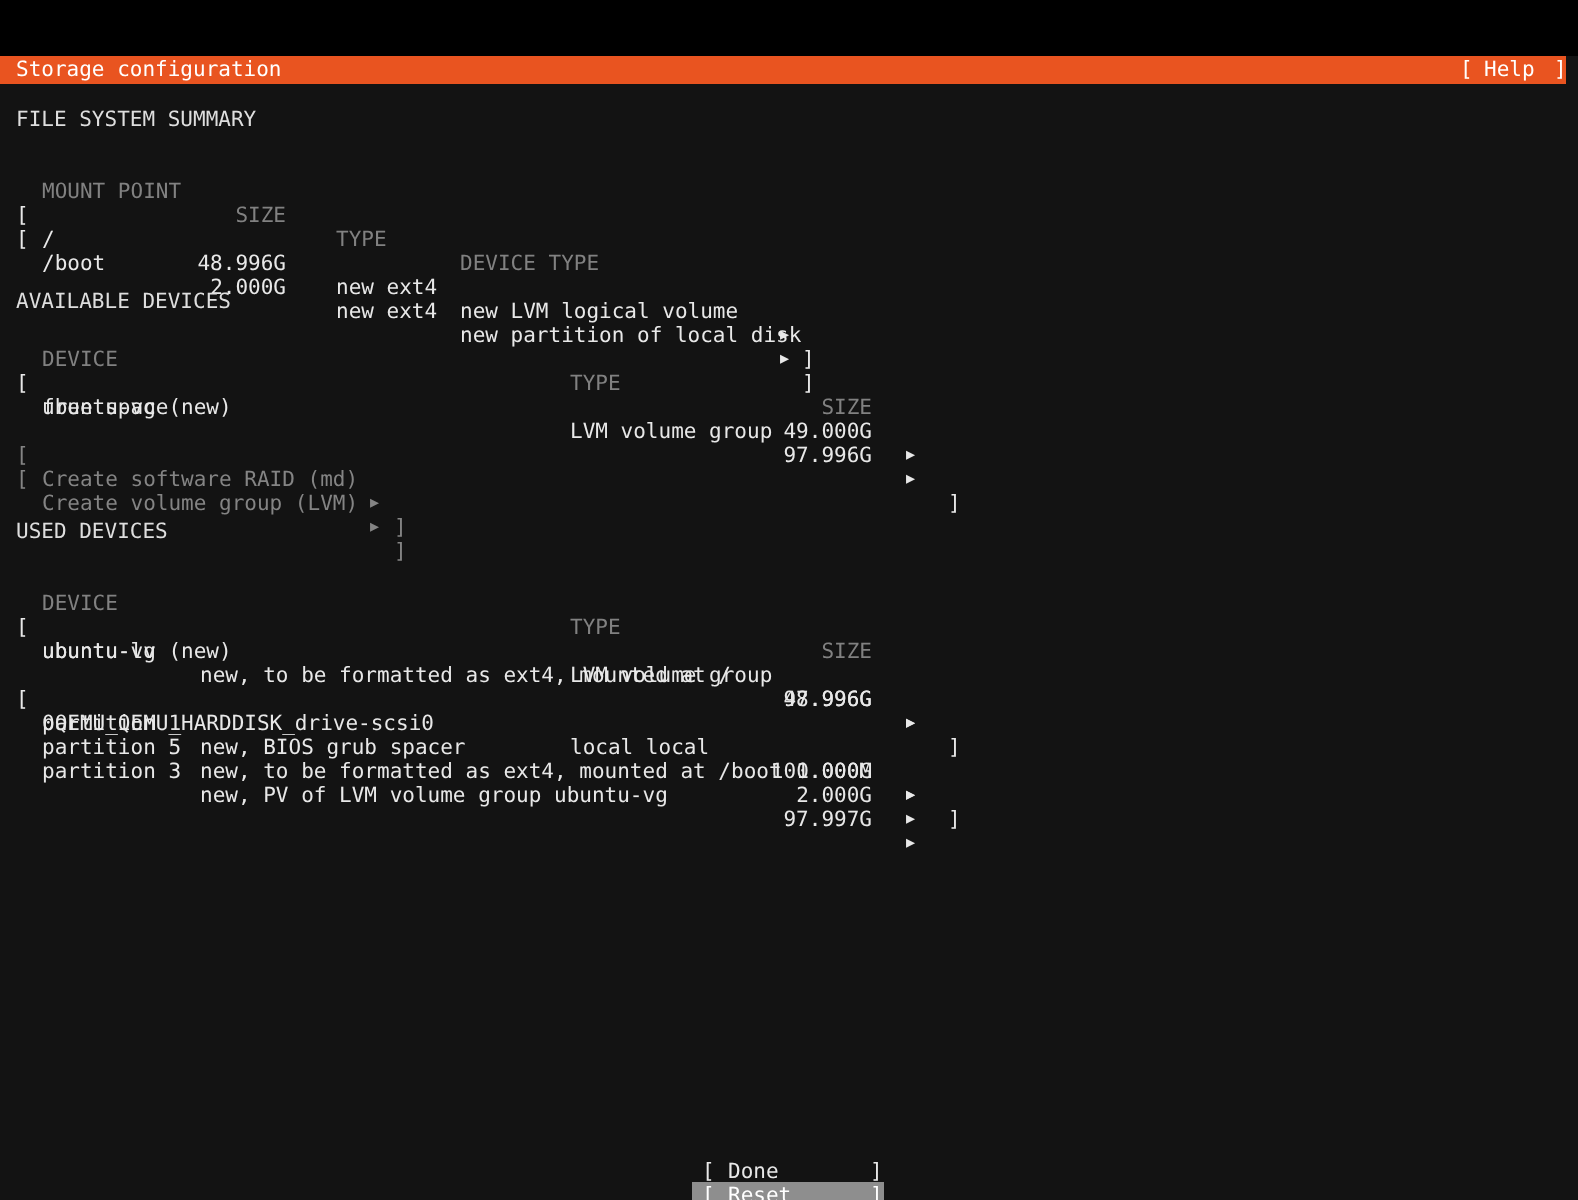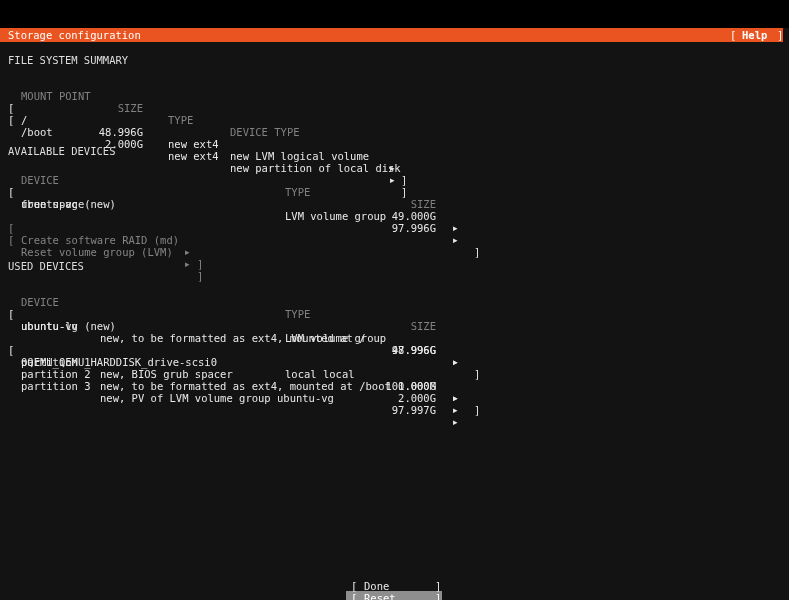--- a/index.html
+++ b/index.html
@@ -4,21 +4,21 @@
 <style>
   * { margin:0; padding:0; box-sizing:border-box; }
   html,body { background:#000; }
   body { font-family:"DejaVu Sans Mono","DejaVu Sans",monospace; font-size:10.5px; color:#e8e8e8; }
   .screen { position:relative; width:789px; height:600px; background:#6d28d9; overflow:hidden;margin-top:28px; }
   .term { position:absolute; left:0; top:0; width:789px; height:590px; background:#131313; }
   .topbar { position:absolute; left:0; top:0; width:783px; height:14px; background:#E95420; color:#ffffff; }
   .topbar .title { position:absolute; left:8px; top:1px; line-height:12px; white-space:pre; }
   .helpbtn { position:absolute; left:730px; top:1px; width:53px; height:12px; line-height:12px; color:#fff; }
   .helpbtn .lb { position:absolute; left:0; }
-  .helpbtn .lbl { position:absolute; left:12px;font-weight:bold; }
+  .helpbtn .lbl { position:absolute; left:12px; }
   .helpbtn .rb { position:absolute; left:47px; }
   .row { position:absolute; height:12px; line-height:12px; white-space:pre; }
   .row span { position:absolute; height:12px; line-height:12px; white-space:pre; }
   .sect { color:#dedede;text-align:center; }
   .hdr  { color:#818181; }
   .dim  { color:#848484; }
   .lb   { left:8px; }
   .c1   { left:21px; }
   .c2   { left:100px; }
   
@@ -114,21 +114,21 @@
 
     <div class="row dim" style="top:182px">
       <span class="lb">[</span>
       <span class="c1">Create software RAID (md)</span>
       <span class="act-ar arrow">▸</span>
       <span class="act-rb">]</span>
     </div>
 
     <div class="row dim" style="top:194px">
       <span class="lb">[</span>
-      <span class="c1">Reset volume group (LVM)</span>
+      <span class="c1">Create volume group (LVM)</span>
       <span class="act-ar arrow">▸</span>
       <span class="act-rb">]</span>
     </div>
 
     <div class="row sect" style="top:232px; left:8px">USED DEVICES</div>
 
     <div class="row hdr" style="top:256px">
       <span class="c1">DEVICE</span>
       <span class="dv-type">TYPE</span>
       <span class="dv-size">SIZE</span>
@@ -160,21 +160,21 @@
     </div>
 
     <div class="row" style="top:316px">
       <span class="c1">partition 1</span>
       <span class="c2">new, BIOS grub spacer</span>
       <span class="dv-size">1.000M</span>
       <span class="dv-ar arrow">▸</span>
     </div>
 
     <div class="row" style="top:328px">
-      <span class="c1">partition 2</span>
+      <span class="c1">partition 5</span>
       <span class="c2">new, to be formatted as ext4, mounted at /boot</span>
       <span class="dv-size">2.000G</span>
       <span class="dv-ar arrow">▸</span>
     </div>
 
     <div class="row" style="top:340px">
       <span class="c1">partition 3</span>
       <span class="c2">new, PV of LVM volume group ubuntu-vg</span>
       <span class="dv-size">97.997G</span>
       <span class="dv-ar arrow">▸</span>

